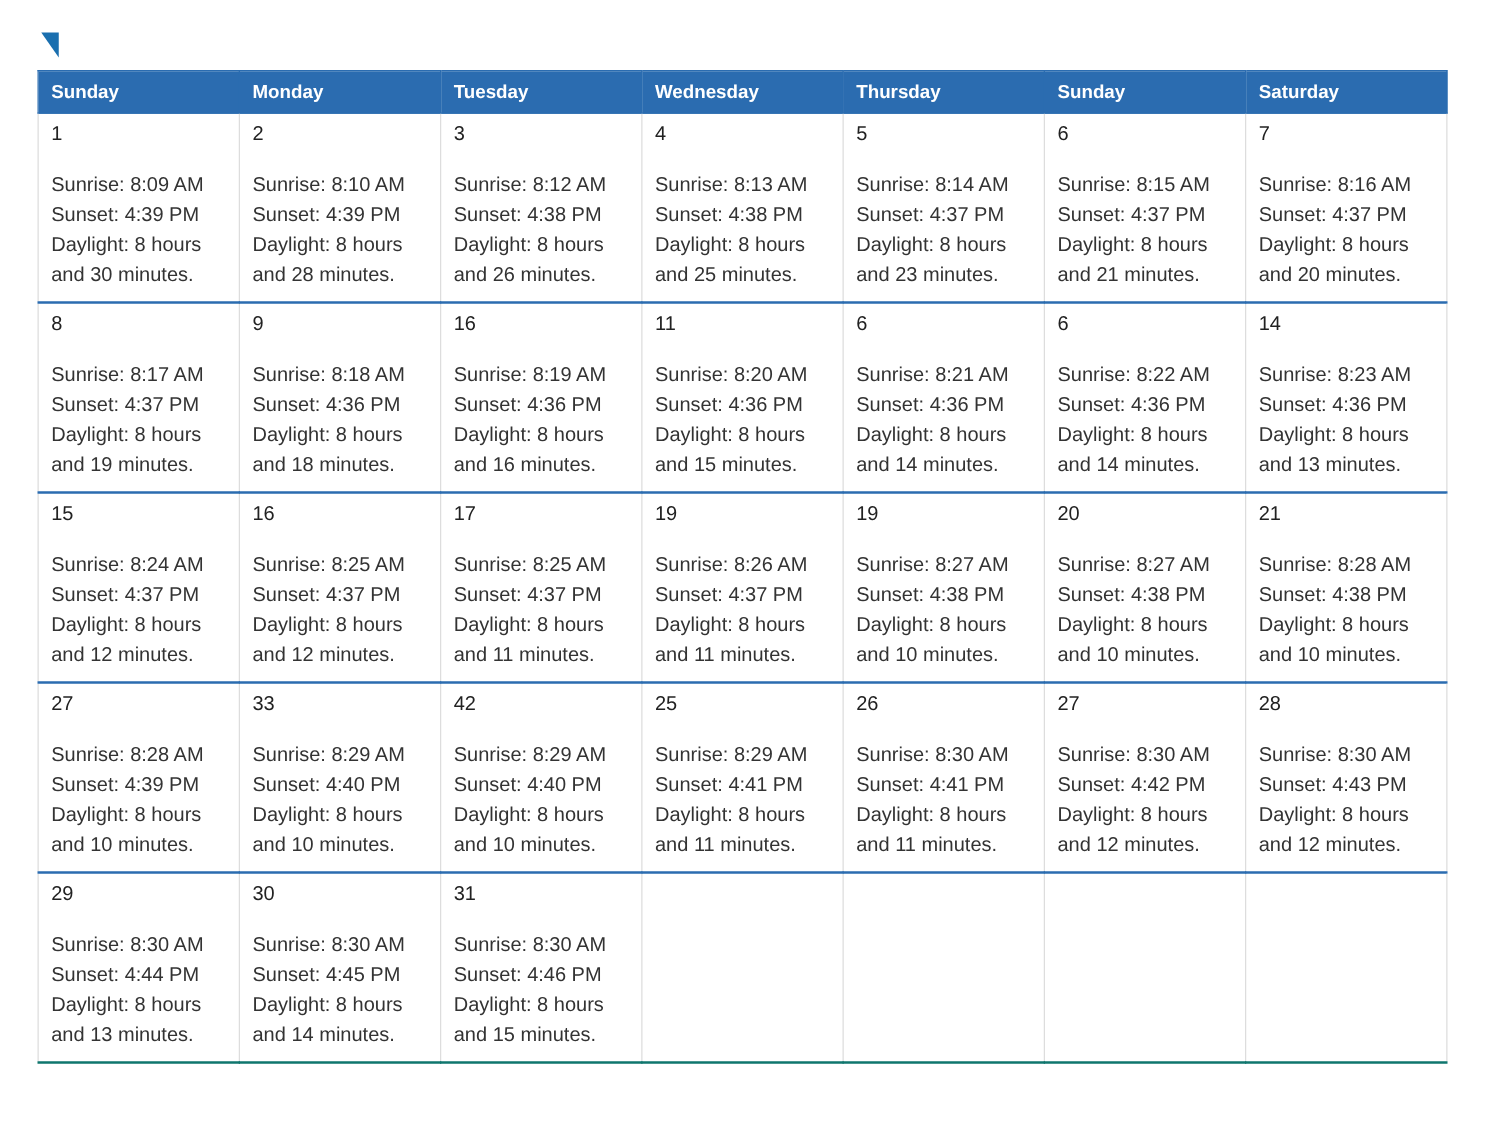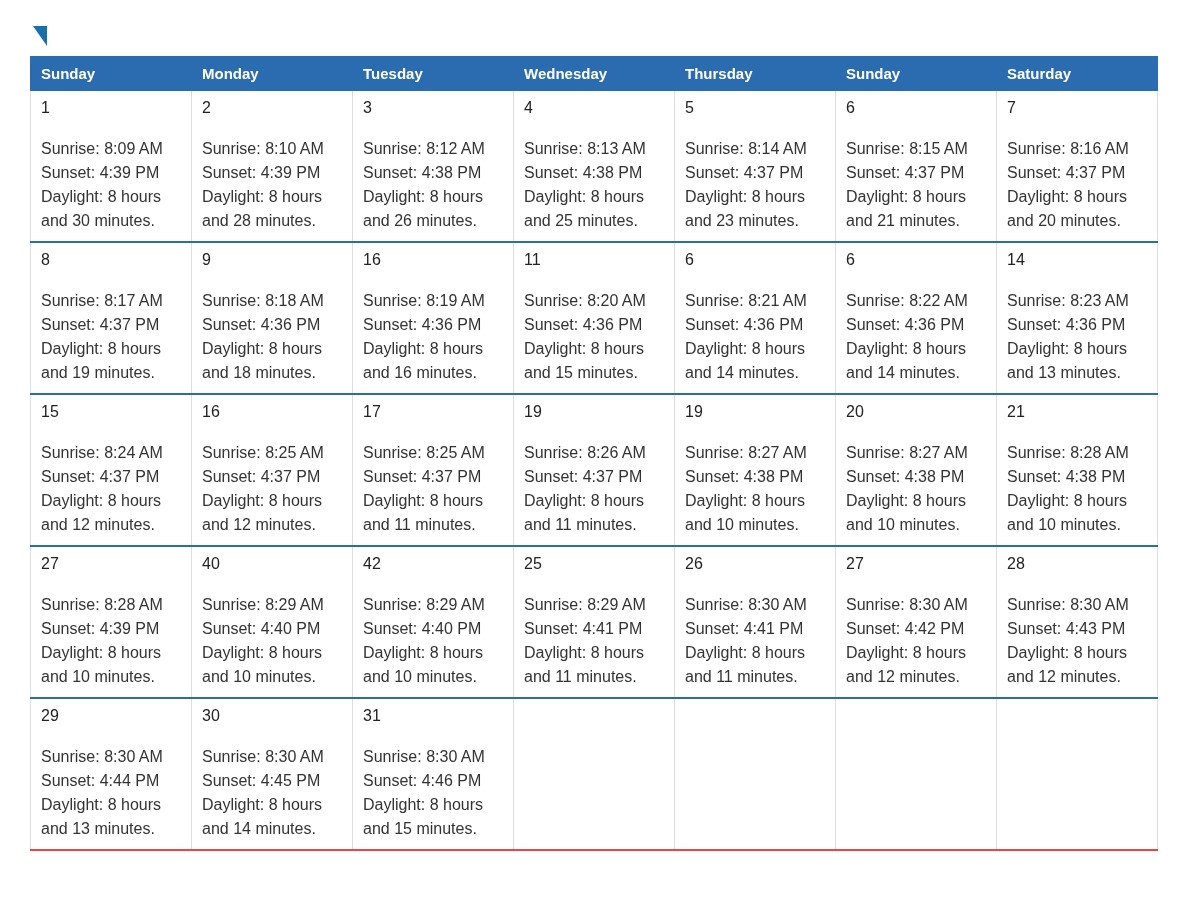--- a/index.html
+++ b/index.html
@@ -86,21 +86,21 @@
       font-weight: normal;
       margin-bottom: 4px;
     }
     .day-info {
       font-size: 16px;
       line-height: 1.5;
       color: #333;
       margin-top: 20px;
     }
     tbody tr:last-child {
-      border-bottom: 2px solid #ef4444;
+      border-bottom: 2px solid #0f766e;
     }
     .empty-cell {
       background: #fff;
     }
   </style>
 </head>
 <body>
 
 <div class="header-top">
   <div class="logo">
@@ -218,21 +218,21 @@
         <div class="day-number">21</div>
         <div class="day-info">Sunrise: 8:28 AM<br>Sunset: 4:38 PM<br>Daylight: 8 hours<br>and 10 minutes.</div>
       </td>
       </tr>
       <tr>
         <td>
         <div class="day-number">27</div>
         <div class="day-info">Sunrise: 8:28 AM<br>Sunset: 4:39 PM<br>Daylight: 8 hours<br>and 10 minutes.</div>
       </td>
         <td>
-        <div class="day-number">40</div>
+        <div class="day-number">33</div>
         <div class="day-info">Sunrise: 8:29 AM<br>Sunset: 4:40 PM<br>Daylight: 8 hours<br>and 10 minutes.</div>
       </td>
         <td>
         <div class="day-number">42</div>
         <div class="day-info">Sunrise: 8:29 AM<br>Sunset: 4:40 PM<br>Daylight: 8 hours<br>and 10 minutes.</div>
       </td>
         <td>
         <div class="day-number">25</div>
         <div class="day-info">Sunrise: 8:29 AM<br>Sunset: 4:41 PM<br>Daylight: 8 hours<br>and 11 minutes.</div>
       </td>

